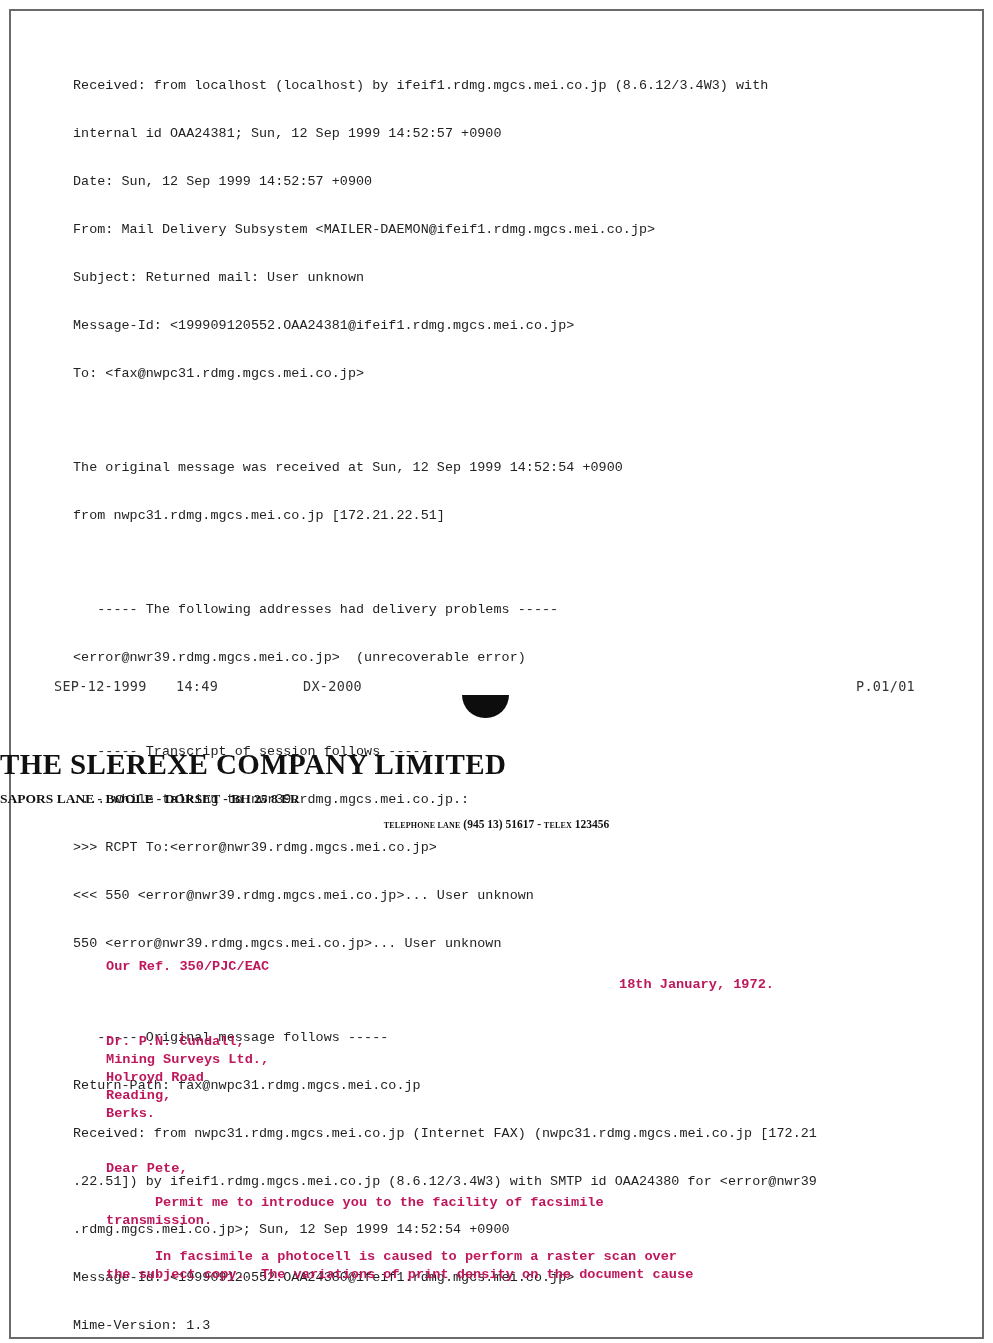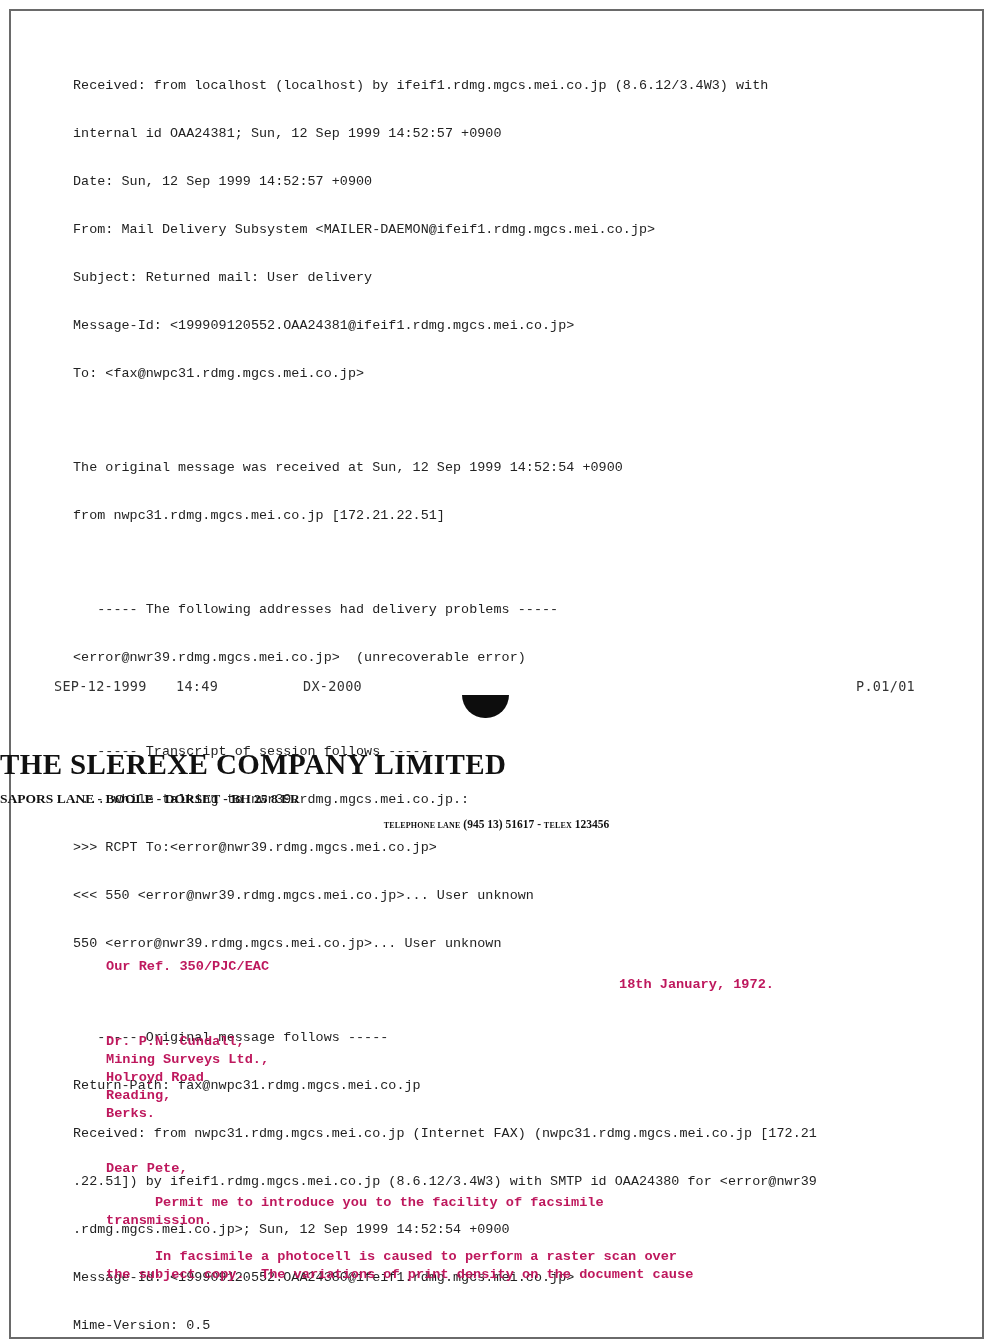--- a/index.html
+++ b/index.html
@@ -125,21 +125,21 @@
 </head>
 <body>
 
 <div class="page-frame"></div>
 
 <div class="email-block mono">
   <span class="email-line">Received: from localhost (localhost) by ifeif1.rdmg.mgcs.mei.co.jp (8.6.12/3.4W3) with</span>
   <span class="email-line">internal id OAA24381; Sun, 12 Sep 1999 14:52:57 +0900</span>
   <span class="email-line">Date: Sun, 12 Sep 1999 14:52:57 +0900</span>
   <span class="email-line">From: Mail Delivery Subsystem &lt;MAILER-DAEMON@ifeif1.rdmg.mgcs.mei.co.jp&gt;</span>
-  <span class="email-line">Subject: Returned mail: User delivery</span>
+  <span class="email-line">Subject: Returned mail: User unknown</span>
   <span class="email-line">Message-Id: &lt;199909120552.OAA24381@ifeif1.rdmg.mgcs.mei.co.jp&gt;</span>
   <span class="email-line">To: &lt;fax@nwpc31.rdmg.mgcs.mei.co.jp&gt;</span>
   <span class="gap"></span>
   <span class="email-line">The original message was received at Sun, 12 Sep 1999 14:52:54 +0900</span>
   <span class="email-line">from nwpc31.rdmg.mgcs.mei.co.jp [172.21.22.51]</span>
   <span class="gap"></span>
   <span class="email-line">   ----- The following addresses had delivery problems -----</span>
   <span class="email-line">&lt;error@nwr39.rdmg.mgcs.mei.co.jp&gt;  (unrecoverable error)</span>
   <span class="gap"></span>
   <span class="email-line">   ----- Transcript of session follows -----</span>
@@ -147,21 +147,21 @@
   <span class="email-line">&gt;&gt;&gt; RCPT To:&lt;error@nwr39.rdmg.mgcs.mei.co.jp&gt;</span>
   <span class="email-line">&lt;&lt;&lt; 550 &lt;error@nwr39.rdmg.mgcs.mei.co.jp&gt;... User unknown</span>
   <span class="email-line">550 &lt;error@nwr39.rdmg.mgcs.mei.co.jp&gt;... User unknown</span>
   <span class="gap"></span>
   <span class="email-line">   ----- Original message follows -----</span>
   <span class="email-line">Return-Path: fax@nwpc31.rdmg.mgcs.mei.co.jp</span>
   <span class="email-line">Received: from nwpc31.rdmg.mgcs.mei.co.jp (Internet FAX) (nwpc31.rdmg.mgcs.mei.co.jp [172.21</span>
   <span class="email-line">.22.51]) by ifeif1.rdmg.mgcs.mei.co.jp (8.6.12/3.4W3) with SMTP id OAA24380 for &lt;error@nwr39</span>
   <span class="email-line">.rdmg.mgcs.mei.co.jp&gt;; Sun, 12 Sep 1999 14:52:54 +0900</span>
   <span class="email-line">Message-Id: &lt;199909120552.OAA24380@ifeif1.rdmg.mgcs.mei.co.jp&gt;</span>
-  <span class="email-line">Mime-Version: 0.5</span>
+  <span class="email-line">Mime-Version: 1.3</span>
   
   
   
   
   
   
   
   
   
 </div>

